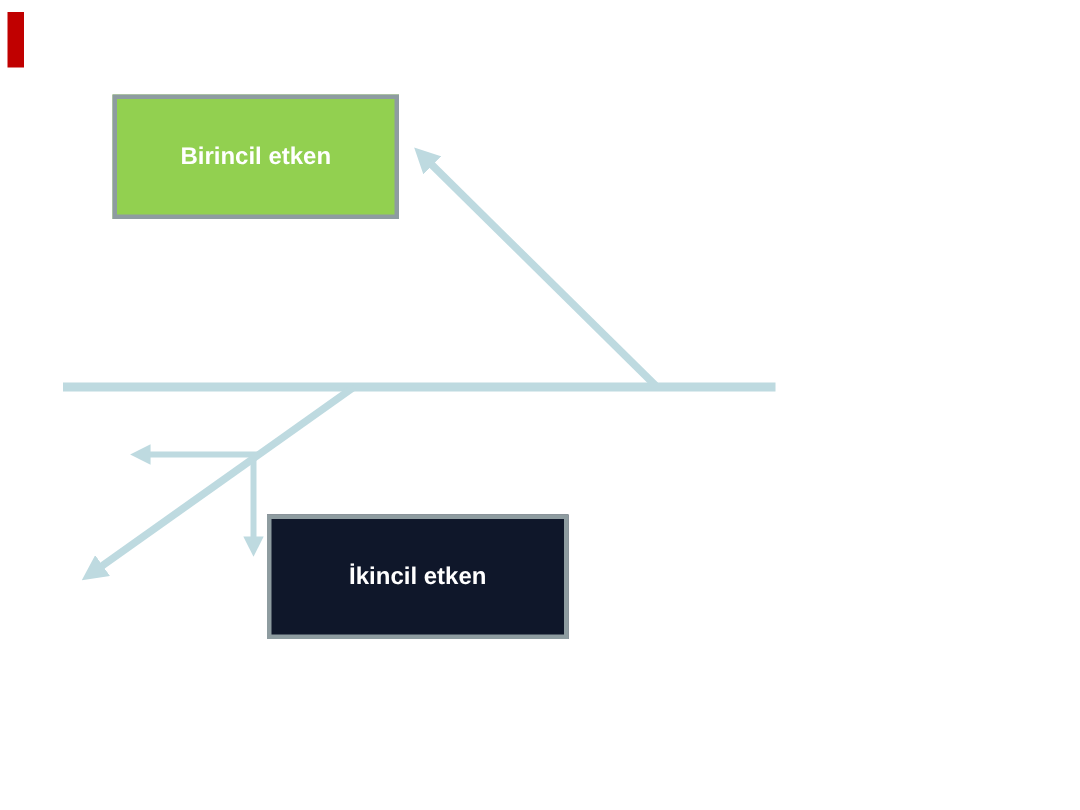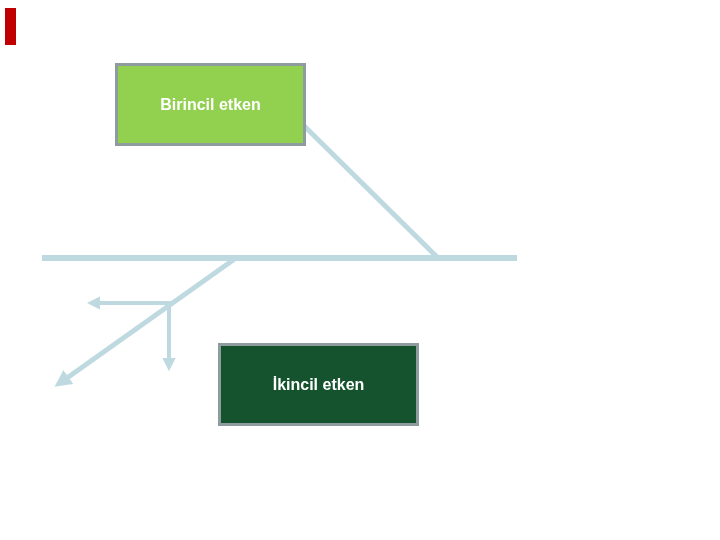--- a/index.html
+++ b/index.html
@@ -25,38 +25,37 @@
   .box {
     position: absolute;
     box-sizing: border-box;
     border: 3px solid #8E9CA0;
     display: flex;
     align-items: center;
     justify-content: center;
     text-align: center;
     color: #ffffff;
     font-weight: bold;
-    margin-left: 40px;
   }
   .box-green {
     left: 75px; top: 63px;
     width: 191px; height: 83px;
     background: #92D050;
     font-size: 16px;
   }
   .box-red {
     left: 513px; top: 193px;
     width: 181px; height: 132px;
     background: #C40C0C;
     font-size: 15px;
   }
   .box-blue {
     left: 178px; top: 343px;
     width: 201px; height: 83px;
-    background: #14532d;
+    background: #0f172a;
     font-size: 16px;
   }
 </style>
 </head>
 <body>
 
 <div class="slide">
 
   <div class="accent-bar"></div>
 

